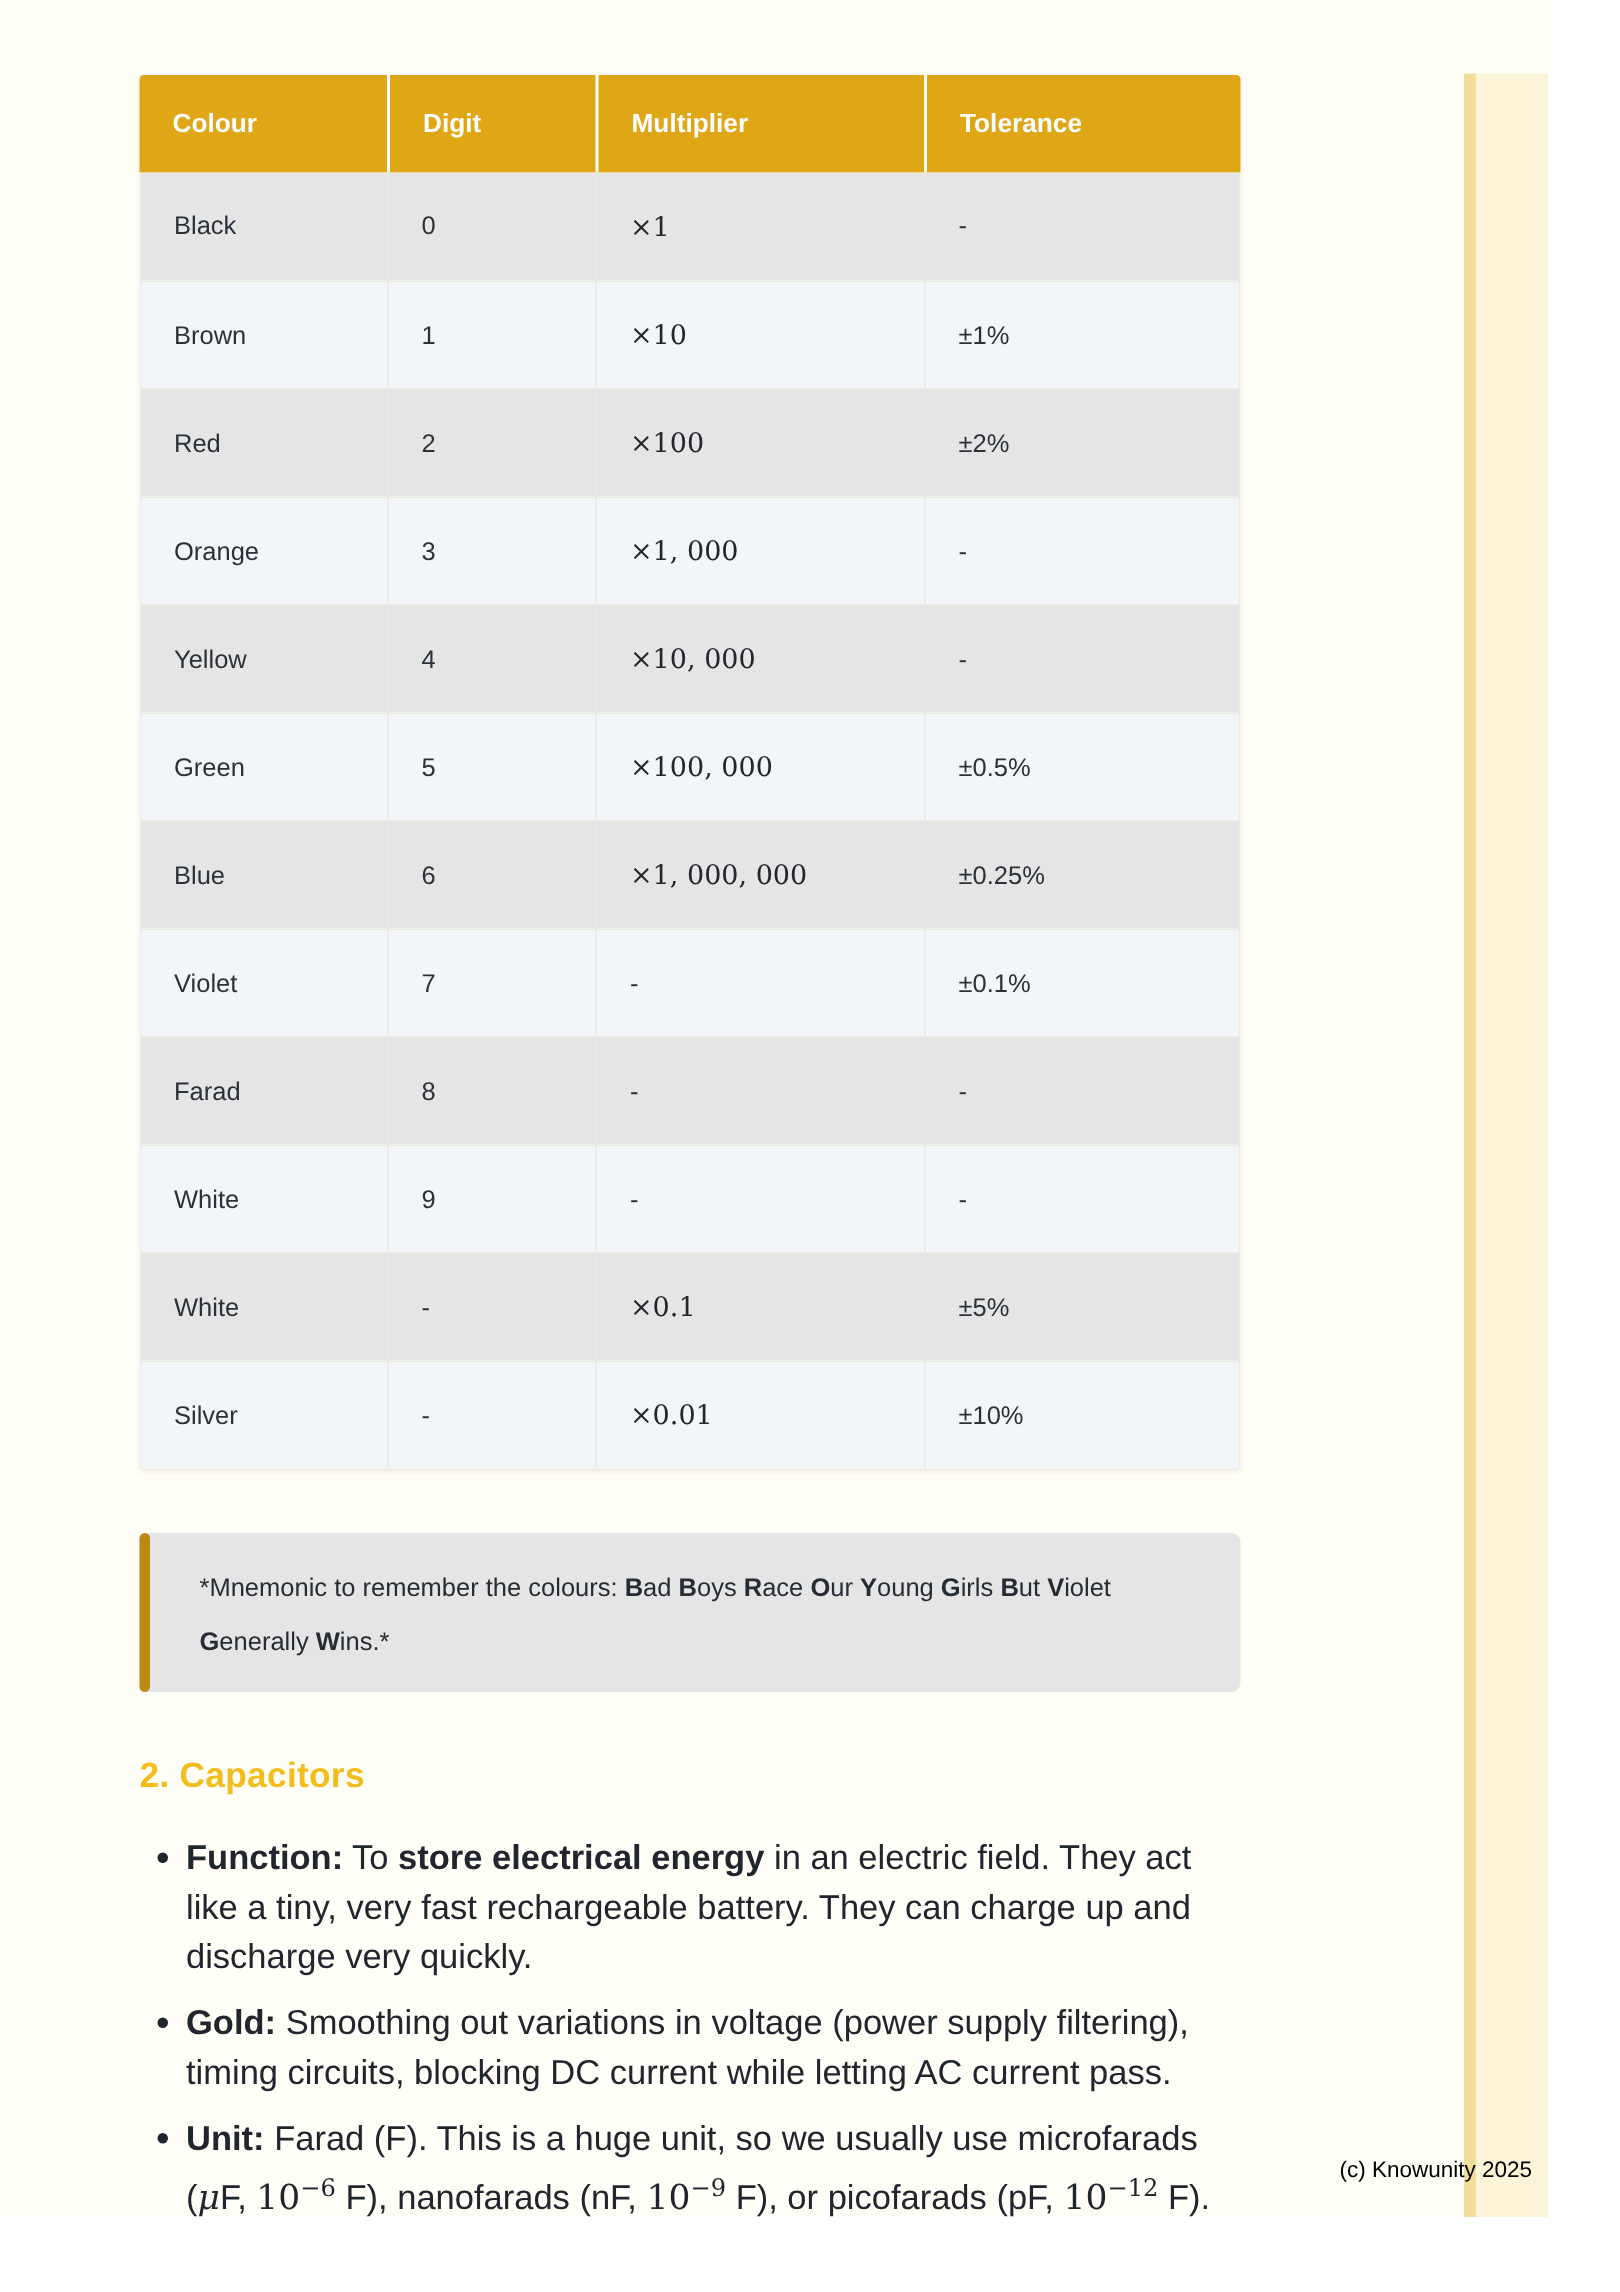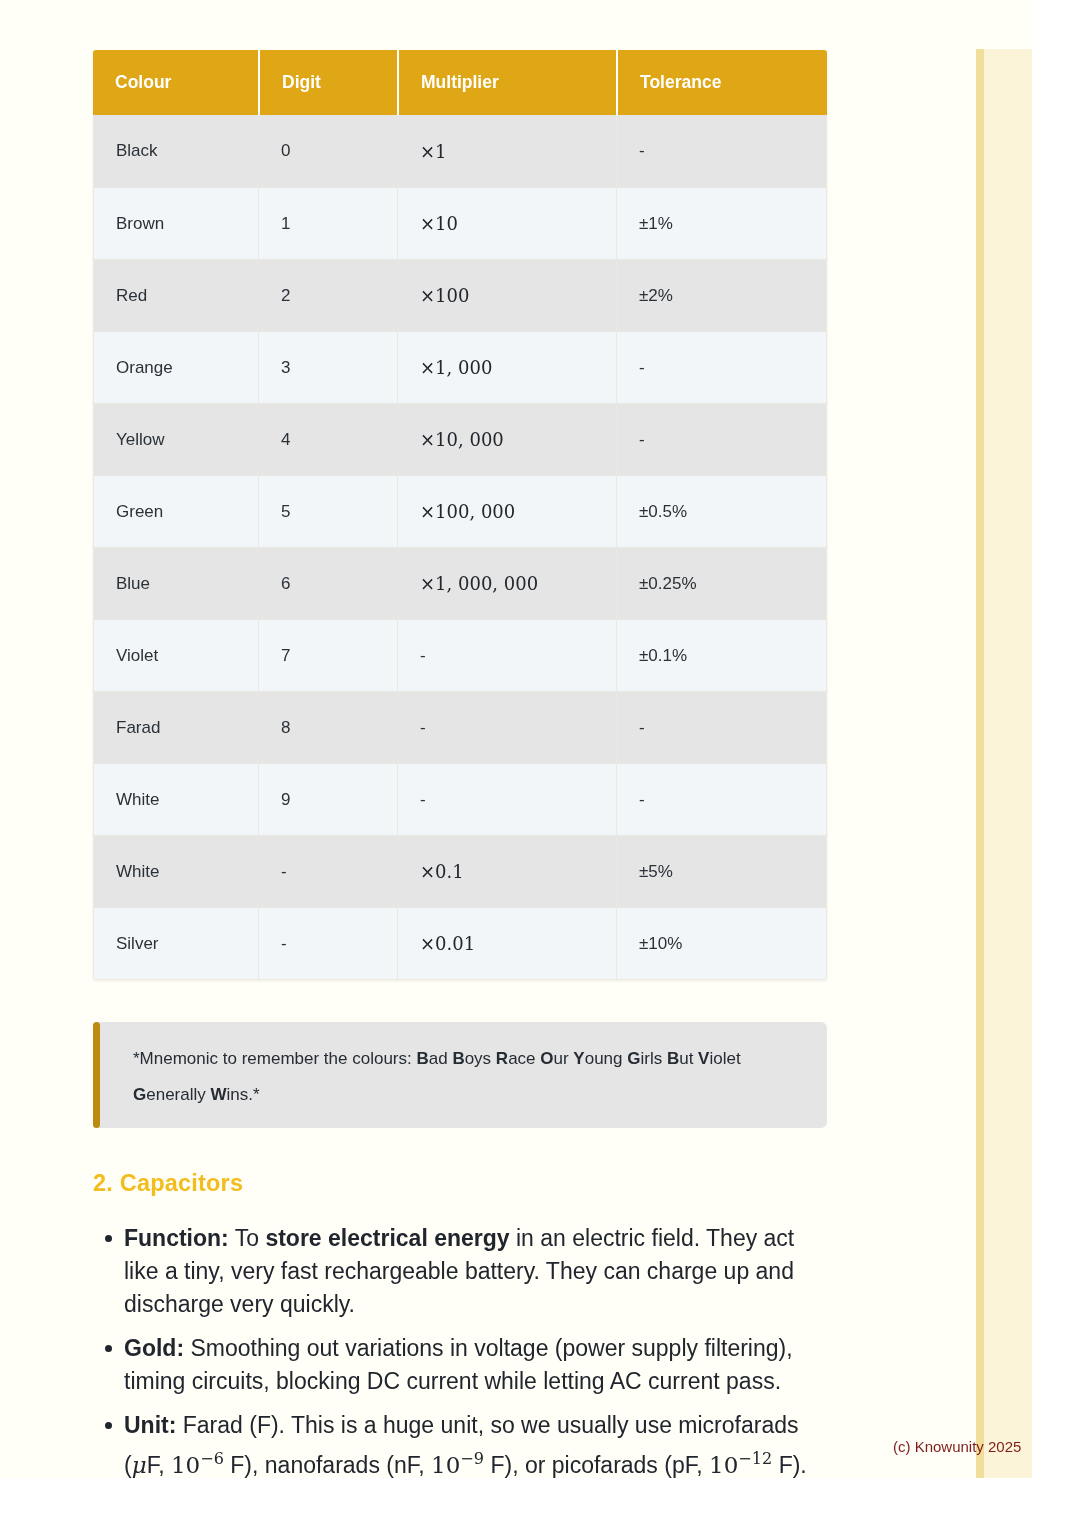--- a/index.html
+++ b/index.html
@@ -42,21 +42,21 @@
   .bullets { position:absolute; left:93px; top:1222px; width:748px; }
   .bullet { display:flex; margin-bottom:11px; }
   .dot { flex:none; width:7px; height:7px; border-radius:50%; background:#21262E; margin:13px 0 0 12px; }
   .b-text { margin-left:12px; width:710px; font-size:23px; line-height:33px; color:#21262E; }
 
   .b { font-weight:700; }
   .math { font-family:"DejaVu Serif", serif; }
   .mi { font-family:"DejaVu Serif", serif; font-style:italic; }
   sup { font-size:.7em; font-family:"DejaVu Serif", serif; }
 
-  .watermark { position:absolute; left:893px; top:1438px; font-size:15px; color:#7f1d1d; z-index:5; }
+  .watermark { position:absolute; left:893px; top:1438px; font-size:15px; color:#000000; z-index:5; }
 </style>
 </head>
 <body>
 
 <div class="canvas">
   <div class="sheet"></div>
   <div class="accent-line"></div>
   <div class="accent-strip"></div>
 
   <div class="rtable">

